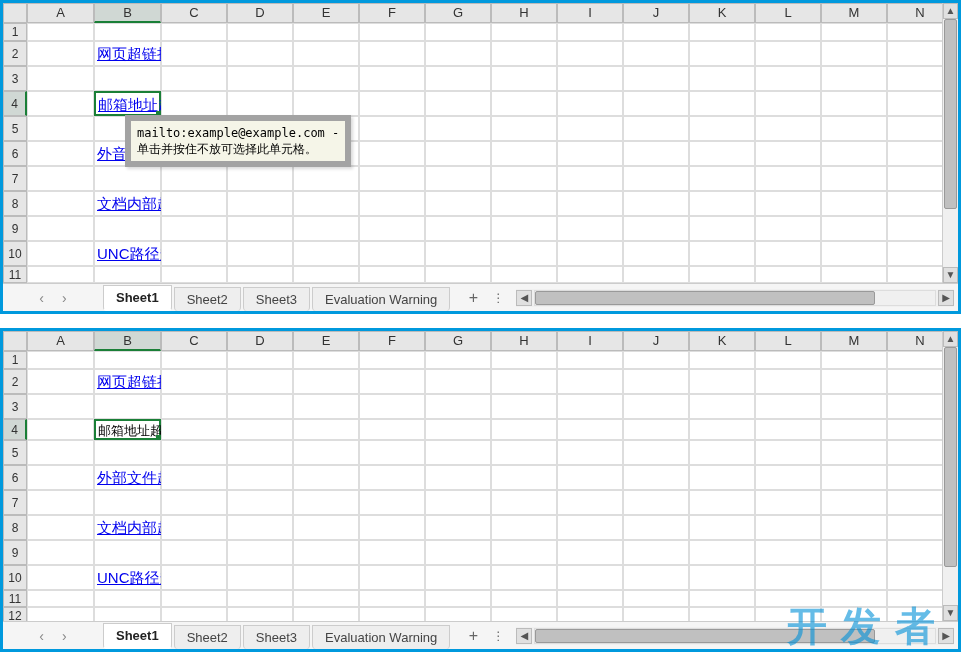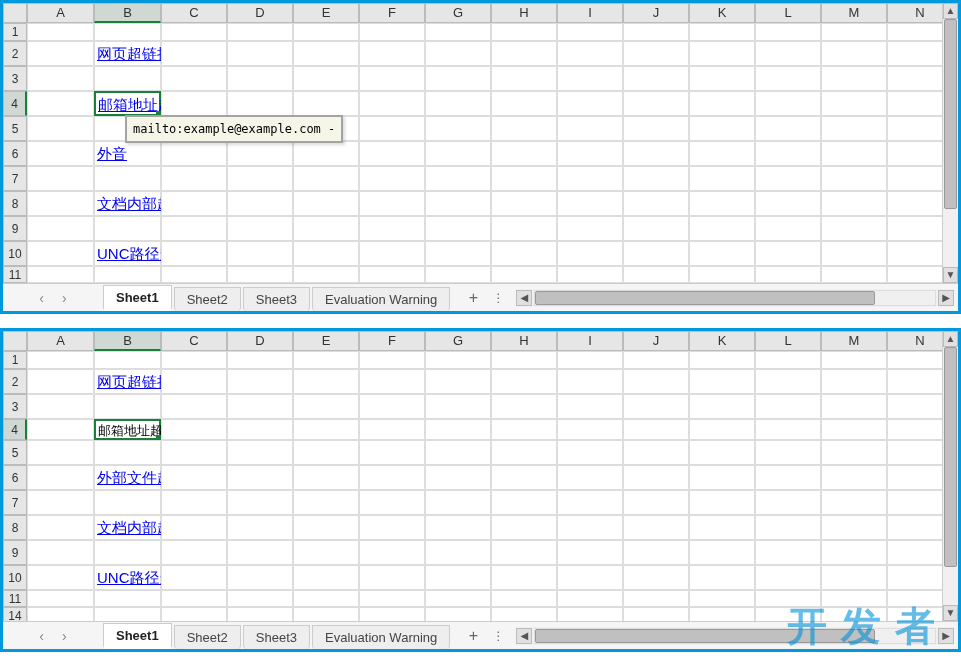--- a/index.html
+++ b/index.html
@@ -11,21 +11,21 @@
   .colhdr { background: #e6e6e6; border: 1px solid #bbb; border-top: 1px solid #bbb; height: 20px; line-height: 18px; text-align: center; color: #333; font-size: 13px; }
   .rowhdr { background: #e6e6e6; border: 1px solid #bbb; text-align: center; color: #333; font-size: 12px; display:flex; align-items:center; justify-content:center;}
   .cell { border: 1px solid #ddd; height: 25px; line-height: 24px; padding-left: 2px; background: #fff; overflow: visible; white-space: nowrap; position: relative; }
   .corner { background: #e6e6e6; border: 1px solid #bbb; }
   .hyperlink { color: #0000ee; text-decoration: underline; font-size: 15px; cursor: pointer; }
   .plaintext { color: #000; font-size: 13px; }
   .selected-cell { border: 2px solid #1a7f37 !important; position: relative; }
   .selected-cell::after { content:""; position:absolute; right:-3px; bottom:-3px; width:6px; height:6px; background:#1a7f37; }
   .active-colhdr { background: #d0d8d4; border-bottom: 2px solid #1a7f37; }
   .active-rowhdr { background: #d0d8d4; border-right: 2px solid #1a7f37; }
-  .tooltip { position: absolute; top: 112px; left: 122px; background: #f5f5e8; border: 2px solid #a3a3a3; padding: 4px 6px; font-size: 12px; font-family: "SimSun", monospace; box-shadow: 2px 2px 3px rgba(0,0,0,0.15); z-index: 50; line-height: 16px; white-space: nowrap; }
+  .tooltip { position: absolute; top: 112px; left: 122px; background: #f5f5e8; border: 6px solid #a3a3a3; padding: 4px 6px; font-size: 12px; font-family: "SimSun", monospace; box-shadow: 2px 2px 3px rgba(0,0,0,0.15); z-index: 50; line-height: 16px; white-space: nowrap; }
   .vscroll { position: absolute; right: 0; top: 0; bottom: 0; width: 16px; background: #f0f0f0; border-left: 1px solid #ccc; }
   .vscroll-up, .vscroll-down { height: 16px; background: #e0e0e0; border: 1px solid #bbb; text-align:center; font-size:10px; line-height:14px; color:#555; cursor:pointer;}
   .vscroll-thumb { position: absolute; top: 16px; height: 190px; left: 1px; right: 1px; background: #c0c0c0; border: 1px solid #999; border-radius:2px;}
   .vscroll-thumb2 { height: 220px; }
   .tab-bar { height: 28px; background: #f5f5f5; border-top: 1px solid #ccc; display: flex; align-items: center; position: relative; }
   .tab-nav { width: 100px; display:flex; align-items:center; justify-content:center; gap: 18px; }
   .tab-nav span { color:#888; font-size: 14px; cursor:pointer; line-height:1; }
   .tabs { display: flex; align-items: flex-end; height: 100%; }
   .tab { padding: 4px 12px; border: 1px solid #ccc; border-bottom: none; background: #eee; margin-right: 2px; font-size: 13px; cursor: pointer; color:#444; border-radius: 0 0 4px 4px;}
   .tab.active { background: #fff; font-weight: bold; border-bottom: 2px solid #fff; color:#222;}
@@ -236,20 +236,21 @@
         <div class="cell" style="height:17px;"></div>
         <div class="cell" style="height:17px;"></div>
         <div class="cell" style="height:17px;"></div>
         <div class="cell" style="height:17px;"></div>
         <div class="cell" style="height:17px;"></div>
 
     </div>
 
     <div class="tooltip">
       <div>mailto:example@example.com -</div>
+      <div>单击并按住不放可选择此单元格。</div>
     </div>
 
     <div class="vscroll">
       <div class="vscroll-up">▲</div>
       <div class="vscroll-thumb"></div>
       <div class="vscroll-down" style="position:absolute;bottom:0;left:0;right:0;">▼</div>
     </div>
   </div>
 
   <div class="tab-bar">
@@ -463,21 +464,21 @@
         <div class="cell" style="height:17px;"></div>
         <div class="cell" style="height:17px;"></div>
         <div class="cell" style="height:17px;"></div>
         <div class="cell" style="height:17px;"></div>
         <div class="cell" style="height:17px;"></div>
         <div class="cell" style="height:17px;"></div>
         <div class="cell" style="height:17px;"></div>
         <div class="cell" style="height:17px;"></div>
         <div class="cell" style="height:17px;"></div>
 
-      <div class="rowhdr" style="height:17px;">14</div>
+      <div class="rowhdr" style="height:17px;">12</div>
       <div class="cell" style="height:17px;"></div>
         <div class="cell" style="height:17px;"></div>
         <div class="cell" style="height:17px;"></div>
         <div class="cell" style="height:17px;"></div>
         <div class="cell" style="height:17px;"></div>
         <div class="cell" style="height:17px;"></div>
         <div class="cell" style="height:17px;"></div>
         <div class="cell" style="height:17px;"></div>
         <div class="cell" style="height:17px;"></div>
         <div class="cell" style="height:17px;"></div>

